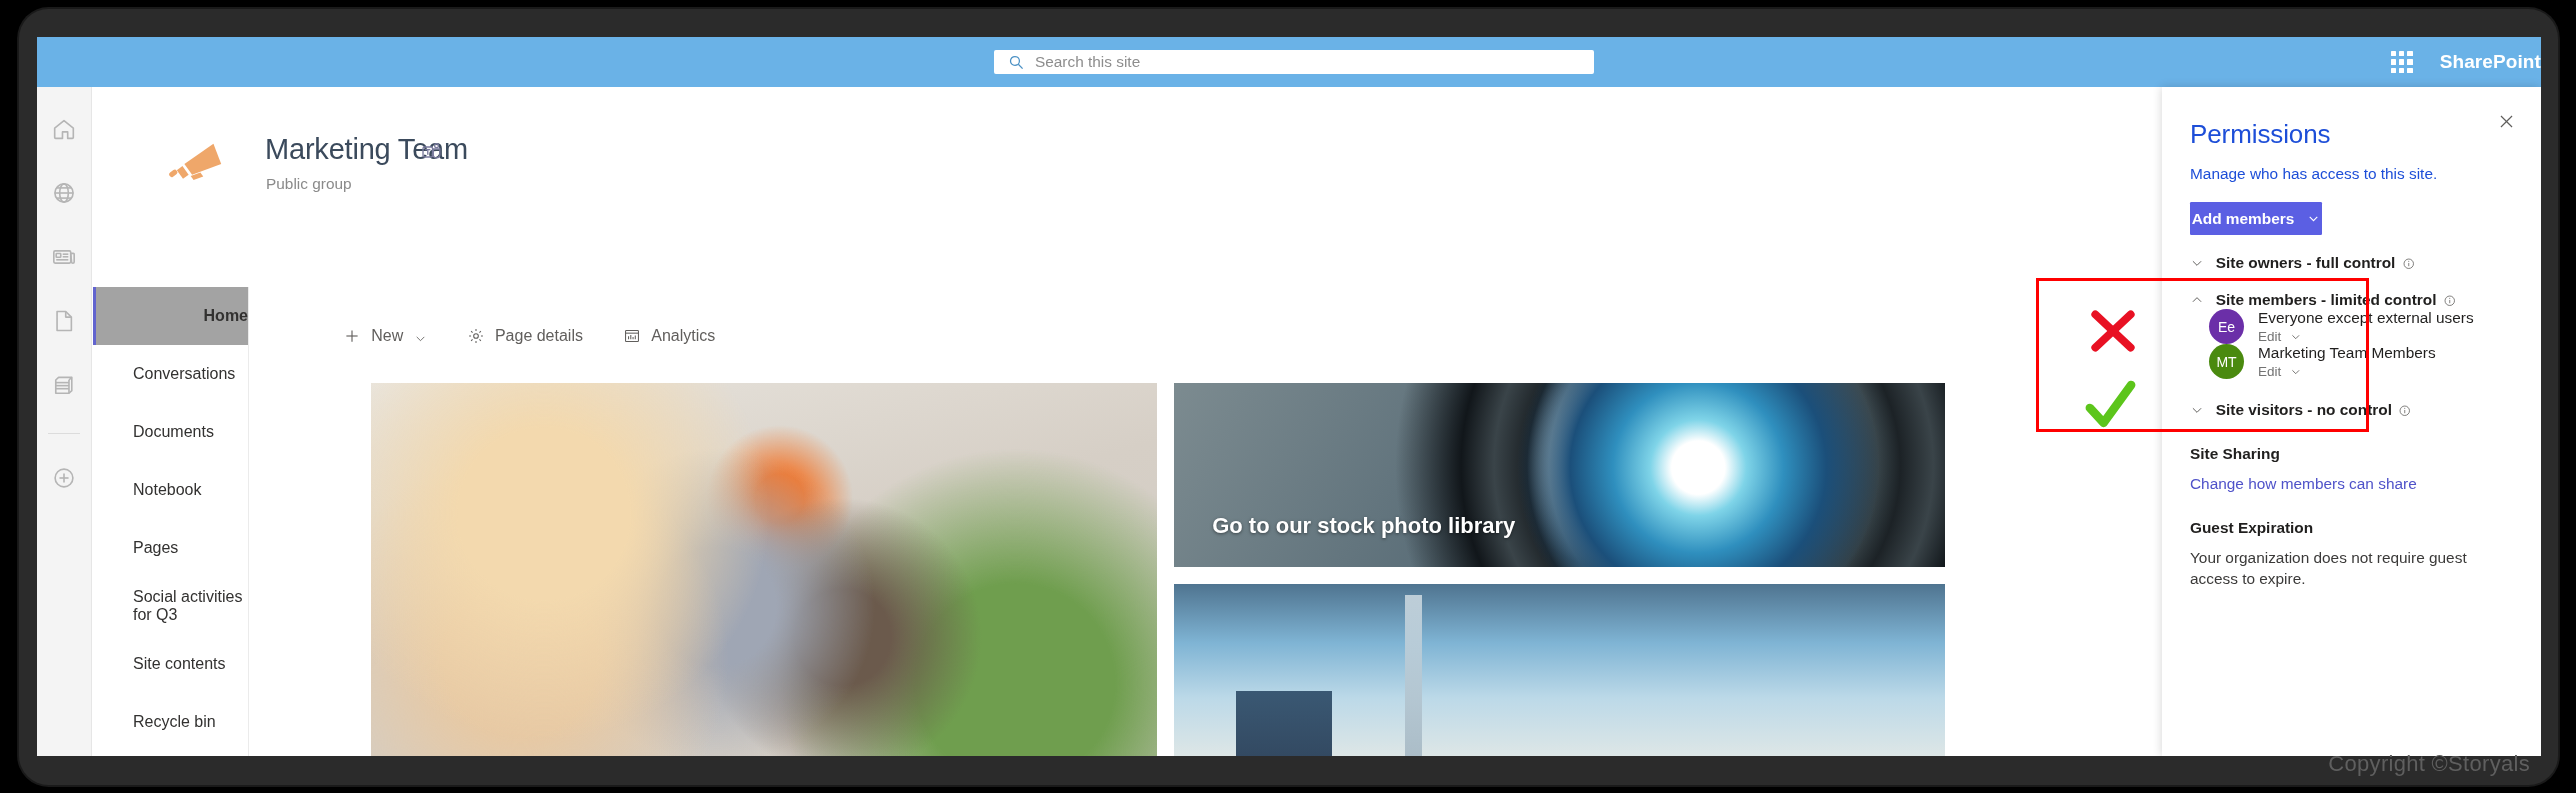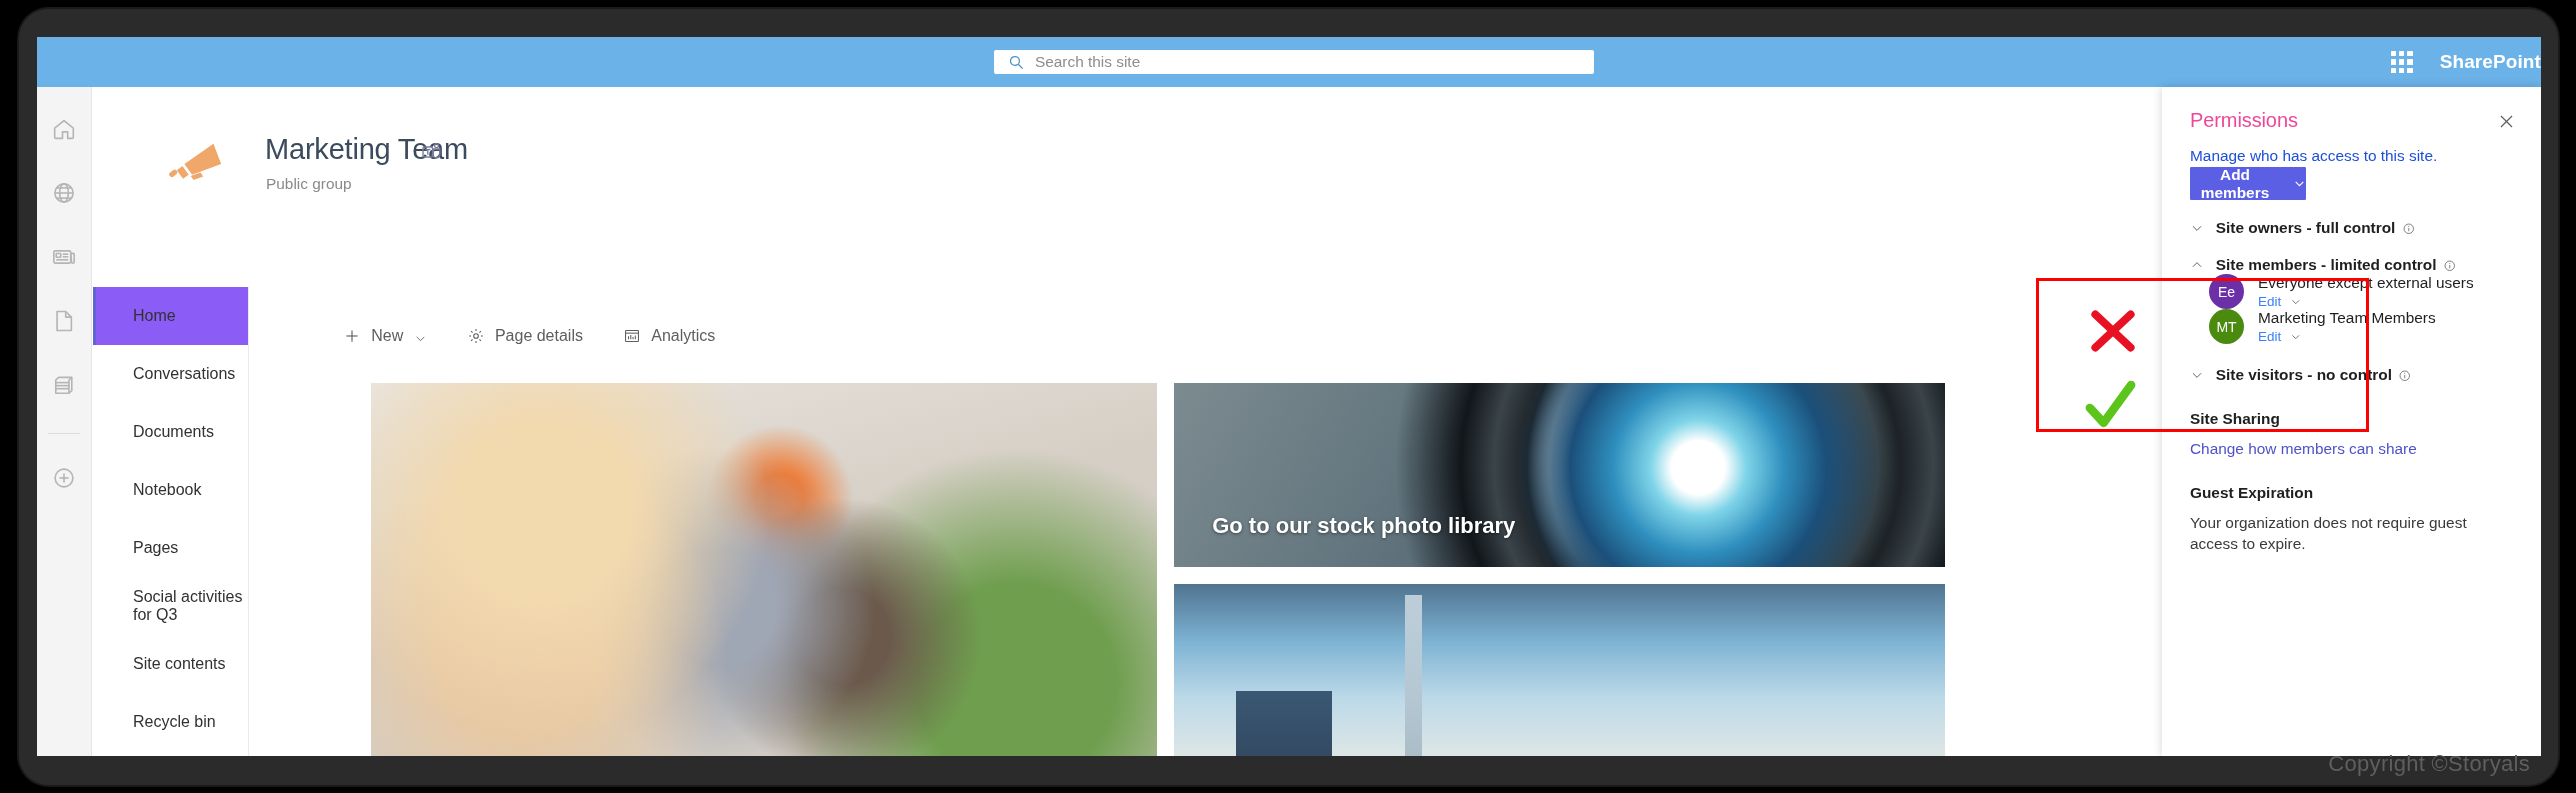--- a/index.html
+++ b/index.html
@@ -126,21 +126,21 @@
   }
   .nav-item {
     position: relative;
     height: 58px;
     display: flex;
     align-items: center;
     padding-left: 40px;
     font-size: 16px;
     color: #323130;
   }
-  .nav-item.sel { background: #8b5cf6; font-weight: normal; }
+  .nav-item.sel { background: #a3a3a3; font-weight: bold; justify-content: flex-end; }
   .nav-item.sel::before {
     content: "";
     position: absolute;
     left: 0; top: 0;
     width: 3.2px; height: 100%;
     background: #6264cf;
   }
 
   
   #siteheader {
@@ -278,38 +278,39 @@
   #panel {
     position: absolute;
     right: 0; top: 50px;
     width: 379px;
     height: 669px;
     background: #ffffff;
     box-shadow: -1.3px 0 9px rgba(0,0,0,.16);
     padding: 22px 26px 0 28px;
   }
   #panel-title {
-    font-size: 20px;
-    color: #ec4899;
+    font-size: 26px;
+    color: #1d4ed8;
     letter-spacing: -0.1px;
+    margin-top: 10px;
   }
   #panel-close {
     position: absolute;
     right: 24px; top: 23px;
     width: 22px; height: 22px;
     display: flex; align-items: center; justify-content: center;
   }
   #panel-sub {
     margin-top: 15.4px;
     font-size: 15.4px;
     color: #1d4ed8;
   }
   #addbtn {
-    margin-top: 2px;
-    width: 116px; height: 33px;
+    margin-top: 19px;
+    width: 132px; height: 33px;
     background: #5b5fe3;
     color: #ffffff;
     font-size: 15.4px;
     font-weight: bold;
     display: flex;
     align-items: center;
     justify-content: center;
     border: none;
     border-radius: 1.3px;
     font-family: "Liberation Sans", sans-serif;
@@ -341,21 +342,21 @@
     font-size: 14px;
     display: flex;
     align-items: center;
     justify-content: center;
     flex: 0 0 auto;
   }
   .m-text { margin-left: 14px; }
   .m-name { font-size: 15.4px; color: #201f1e; line-height: 1.15; }
   .m-role {
     display: flex; align-items: center;
-    font-size: 13.5px; color: #3b82f6; margin-top: 1.9px;
+    font-size: 13.5px; color: #737373; margin-top: 1.9px;
   }
   .m-role .chev { margin-left: 9px; display: flex; align-items: center; }
 
   .sec-h {
     margin-top: 26px;
     font-size: 15.4px;
     font-weight: bold;
     color: #201f1e;
   }
   .sec-link {

